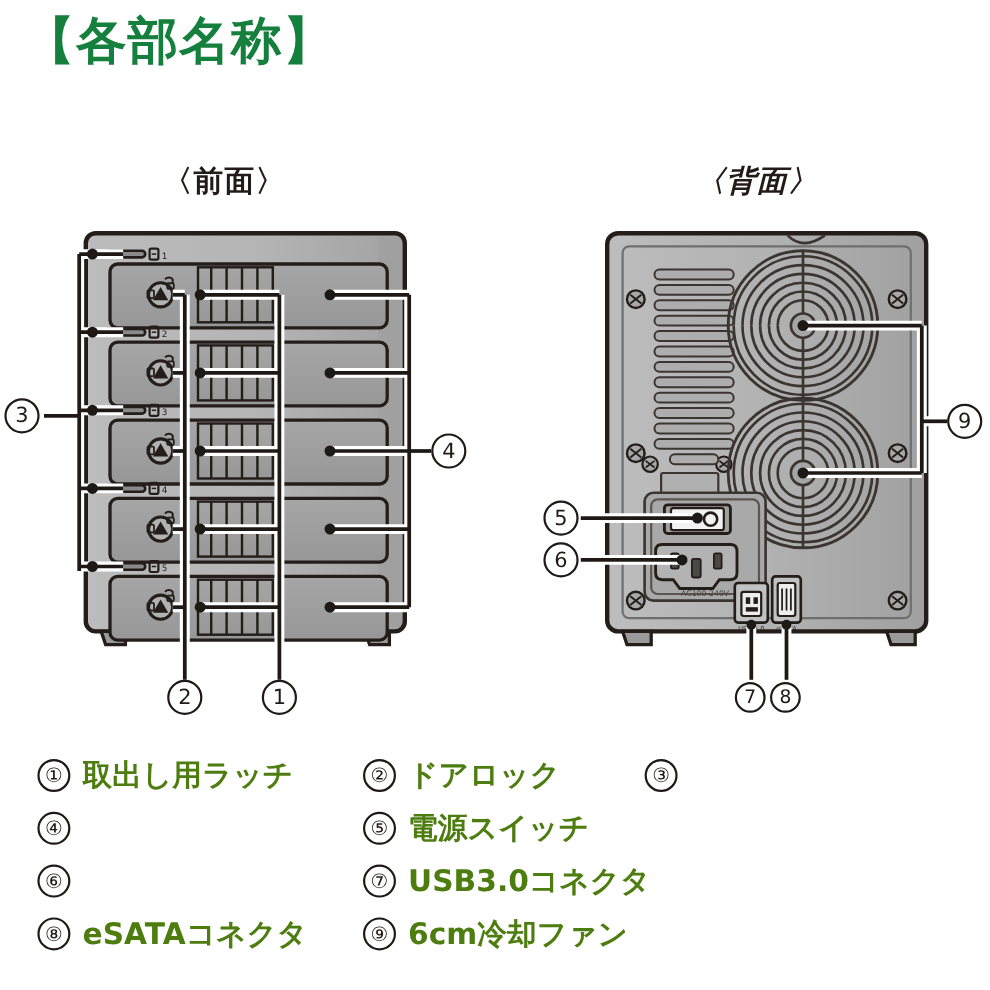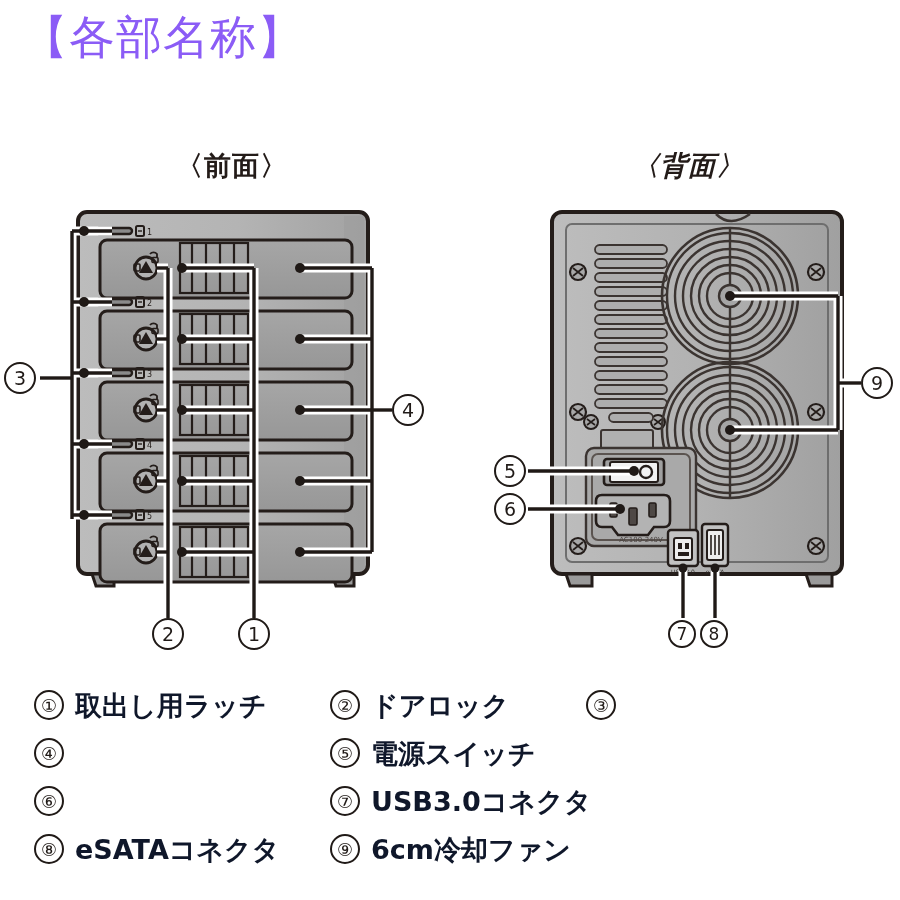--- a/index.html
+++ b/index.html
@@ -6,30 +6,30 @@
   body{
     width:900px;height:900px;position:relative;overflow:hidden;
     font-family:"DejaVu Sans","Liberation Sans",sans-serif;
     color:#211a17;
   }
   .page{position:absolute;inset:0;}
 
   
   .title{
     position:absolute;left:22px;top:14px;
-    font-size:46px;font-weight:400;letter-spacing:1px;
-    color:#8b5cf6;line-height:1;
+    font-size:46px;font-weight:700;letter-spacing:1px;
+    color:#15803d;line-height:1;
   }
 
   
   .view-label{
     position:absolute;font-size:27px;font-weight:700;color:#231b18;
     letter-spacing:1px;line-height:1;white-space:nowrap;
   }
-  #front-label{left:148px;top:152px;margin-left:28px;}
+  #front-label{left:148px;top:152px;}
   #rear-label{left:632px;top:152px;font-style:italic;}
 
   
   .callout{
     position:absolute;width:32px;height:32px;border-radius:50%;
     border:2.2px solid #201a17;background:#fff;
     display:flex;align-items:center;justify-content:center;
     font-size:19px;font-weight:400;color:#201a17;
     box-sizing:border-box;z-index:40;
   }
@@ -53,21 +53,21 @@
   .legend-item{display:flex;align-items:center;}
   .legend-item .num{
     width:30px;height:30px;border-radius:50%;
     border:2.1px solid #201a17;background:#fff;
     display:flex;align-items:center;justify-content:center;
     font-size:18px;color:#201a17;box-sizing:border-box;
     flex:0 0 auto;
   }
   .legend-item .txt{
     margin-left:11px;font-size:27px;font-weight:700;
-    color:#0f172a;white-space:nowrap;line-height:1;
+    color:#4d7c0f;white-space:nowrap;line-height:1;
   }
   .col-a{width:296px;}
   .col-b{width:256px;}
   .col-c{width:auto;}
 </style>
 </head>
 <body>
 
 <div class="page">
 

